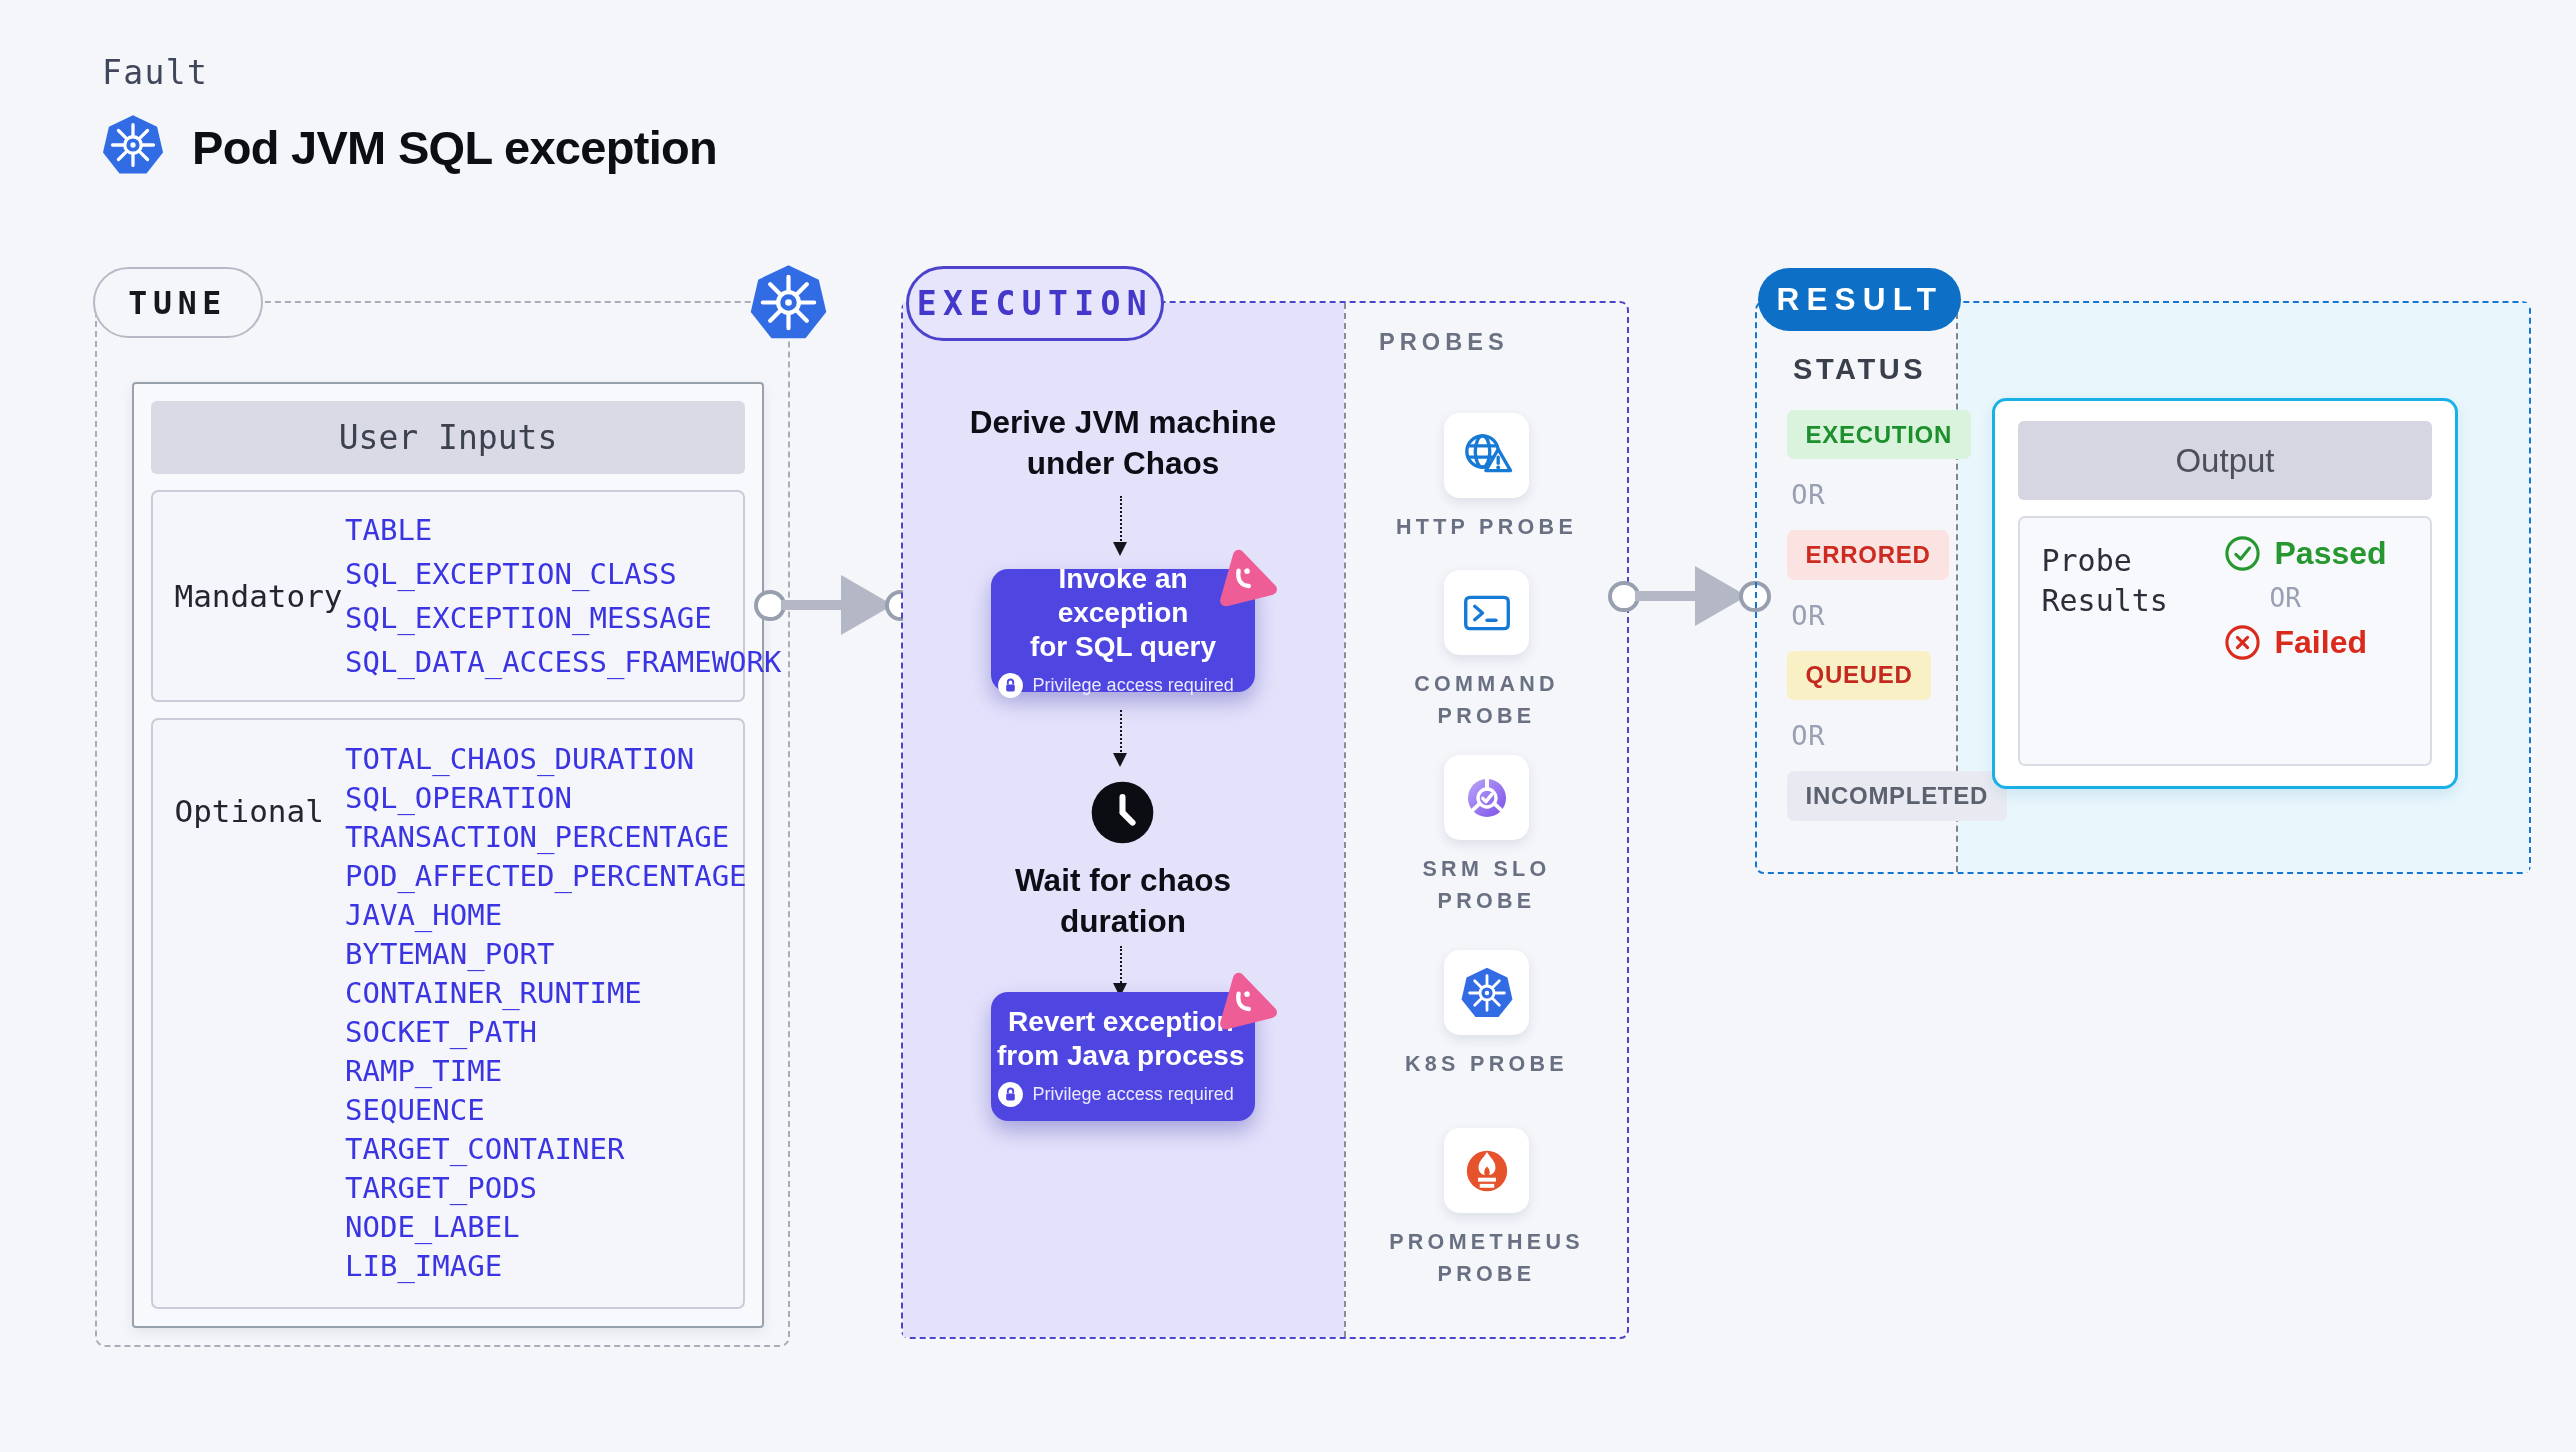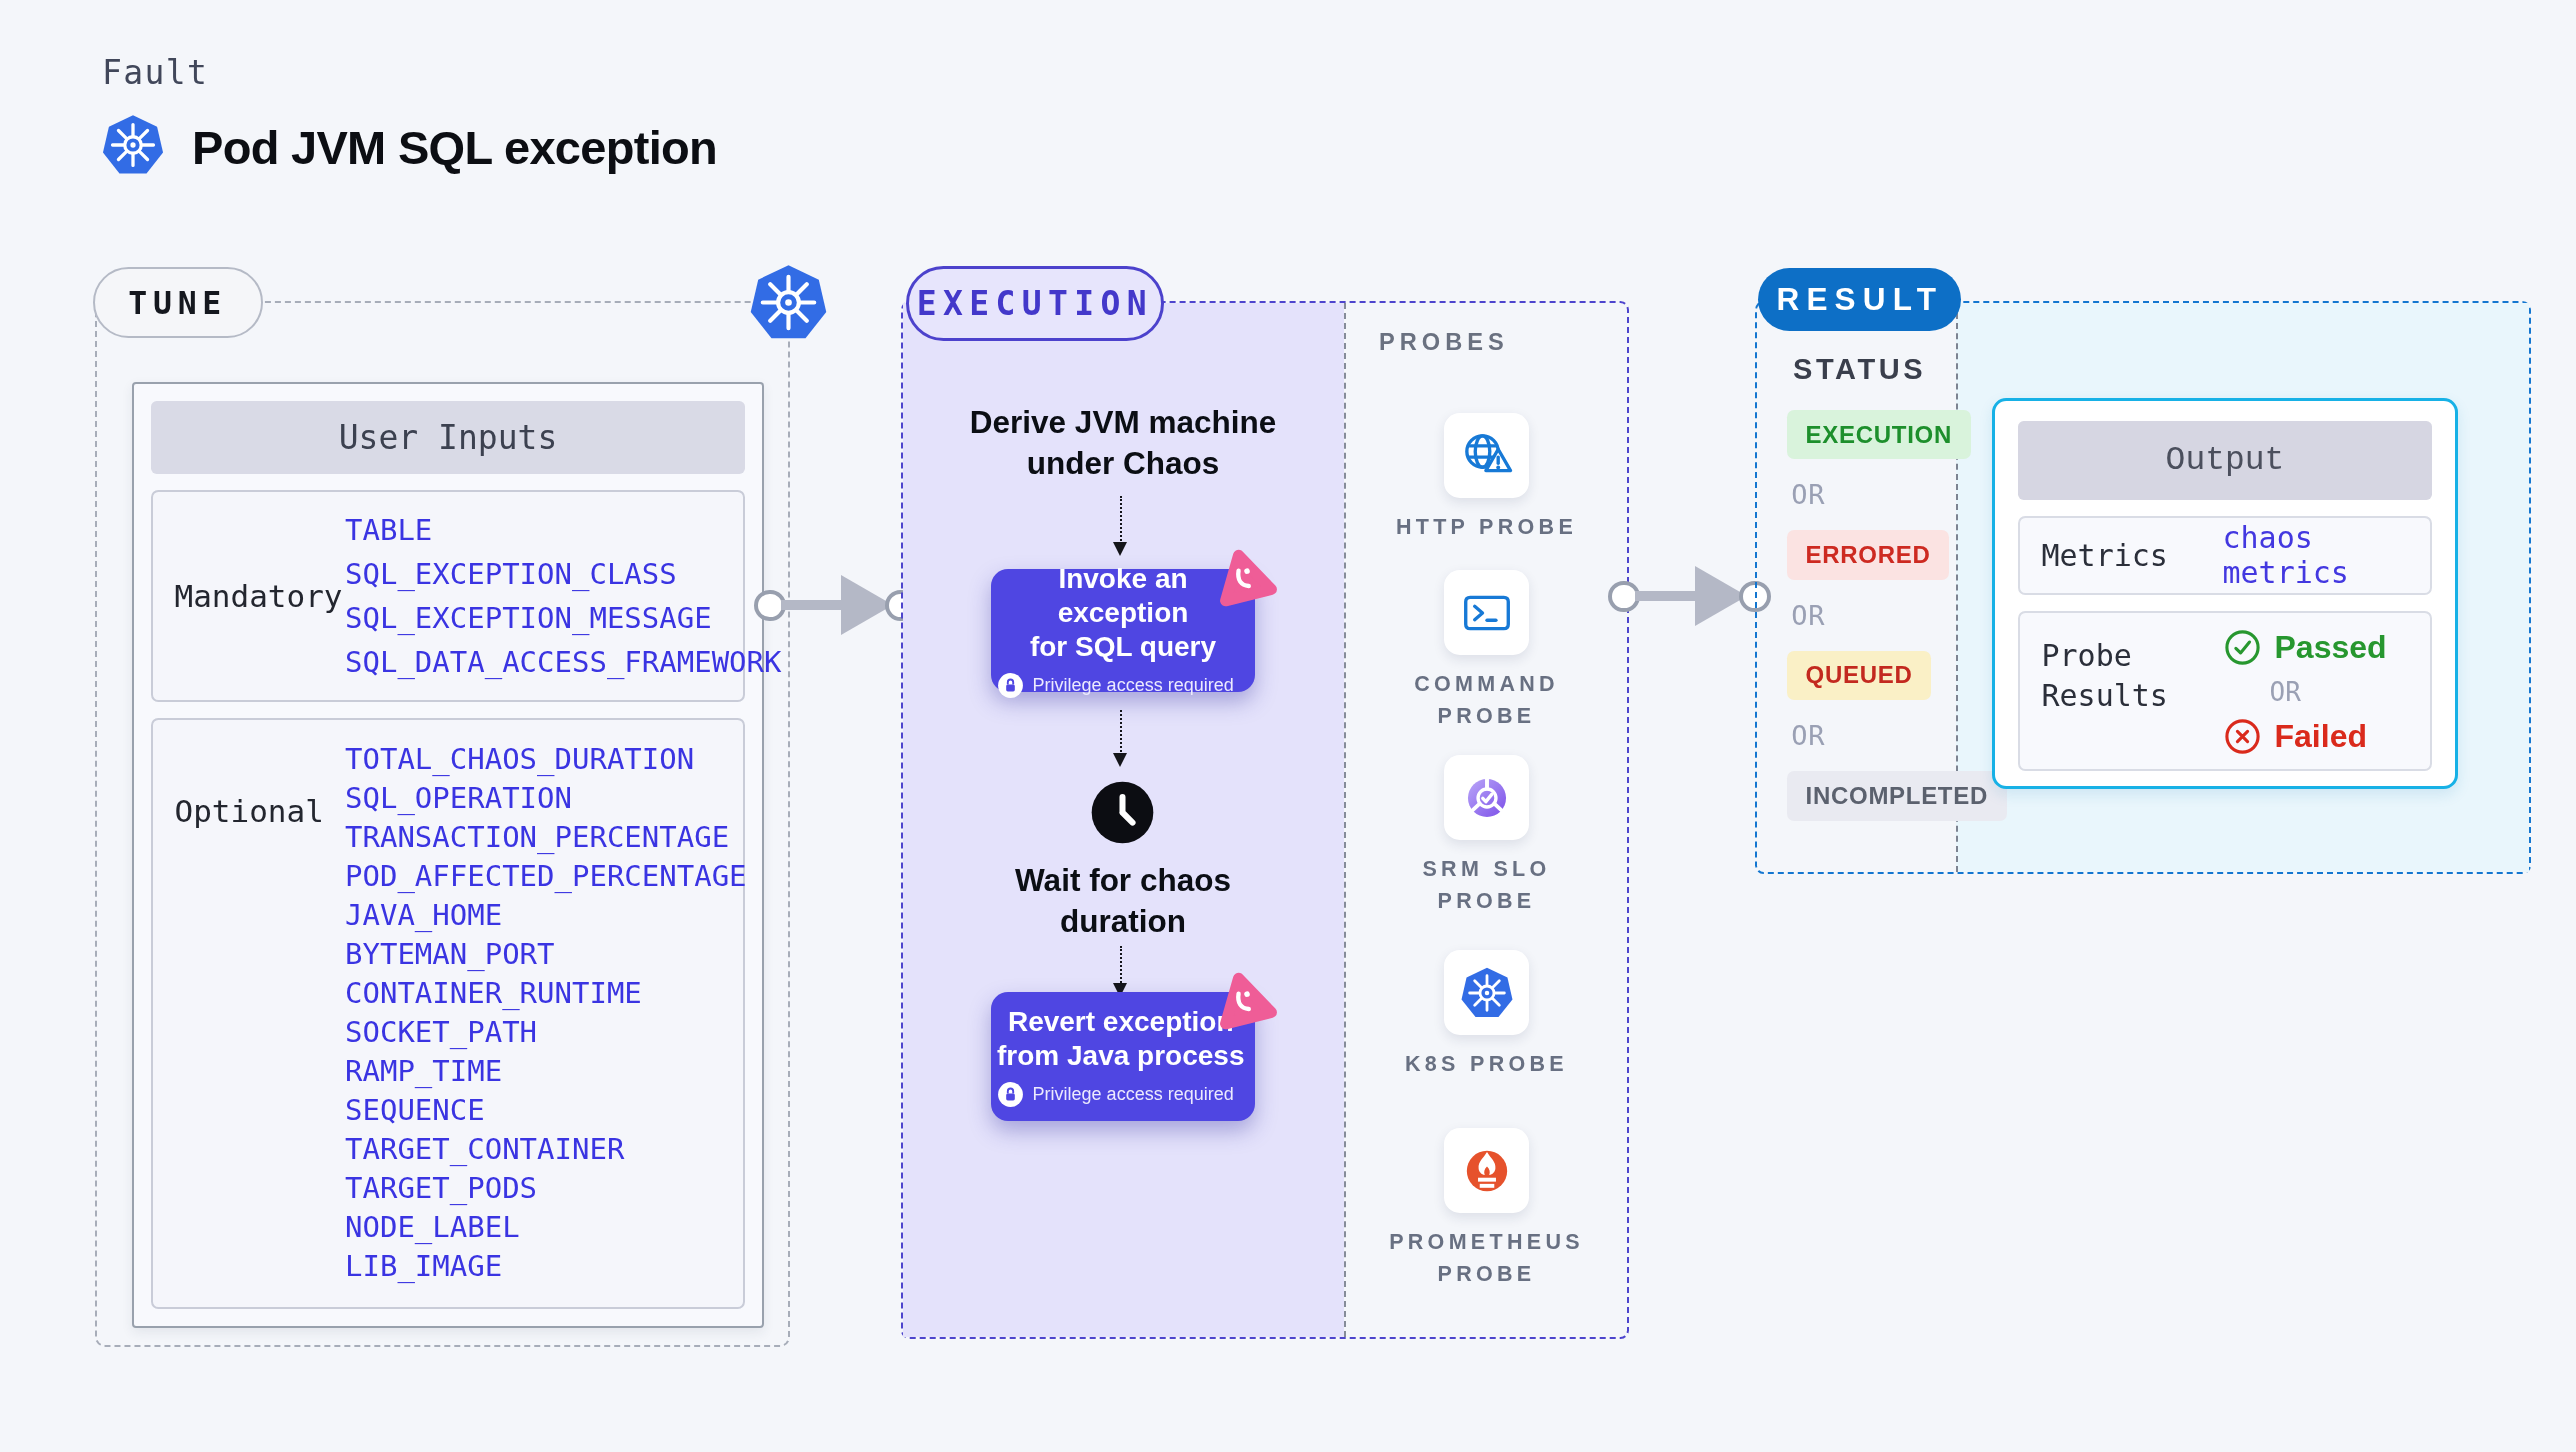--- a/index.html
+++ b/index.html
@@ -97,21 +97,21 @@
   .status-item.queued{background:#faf0c6;color:#c3291f;padding:10.7px 18.6px;border-radius:7.2px;}
   .status-item.incompleted{background:#e9eaf1;color:#5b616e;padding:10.7px 18.6px;border-radius:7.2px;}
   .status-item.or{color:#9aa0b4;font-weight:normal;font-size:27px;padding-left:4.3px;
                   font-family:"DejaVu Sans Mono",monospace;}
 
   .output-box{position:absolute;left:235px;top:95px;width:466px;height:391px;background:#fff;
               border:3.6px solid #17b1e6;border-radius:14.3px;box-sizing:border-box;padding:20px 23px;
               display:flex;flex-direction:column;gap:15.8px;box-shadow:0 5.7px 14.3px rgba(20,120,180,.12);}
   .output-header{height:79px;flex:none;background:#d6d6e2;border-radius:5.7px;display:flex;
                  align-items:center;justify-content:center;font-size:33px;color:#4b4f5d;
-                 font-family:Liberation Mono, monospace;}
+                 font-family:Liberation Sans, sans-serif;}
   .output-row{border:2.1px solid #d9dce5;border-radius:7.2px;background:#f8f9fd;box-sizing:border-box;}
   .metrics-row{height:79px;flex:none;display:flex;align-items:center;padding:0 21.5px;}
   .row-label{font-size:30px;color:#2b2f3a;font-family:"DejaVu Sans Mono",monospace;flex:none;width:181px;}
   .metrics-value{font-size:30px;color:#4338e0;font-family:"DejaVu Sans Mono",monospace;}
   .probe-results-row{flex:1;display:flex;padding:13px 21.5px;}
   .pr-label{line-height:40px;padding-top:10px;}
   .pr-values{flex:1;display:flex;flex-direction:column;gap:10px;padding-top:2.9px;}
   .pr-line{display:flex;align-items:center;gap:13px;font-size:32px;font-weight:bold;}
   .pr-line.pass{color:#27972f;}
   .pr-line.fail{color:#da2a1c;}
@@ -370,24 +370,20 @@
         <div class="status-item queued">QUEUED</div>
 
         <div class="status-item or">OR</div>
 
         <div class="status-item incompleted">INCOMPLETED</div>
       </div>
 
     <div class="output-box">
       <div class="output-header">Output</div>
 
-      <div class="output-row metrics-row">
-        <div class="row-label">Metrics</div>
-        <div class="metrics-value">chaos metrics</div>
-      </div>
 
       <div class="output-row probe-results-row">
         <div class="row-label pr-label pre">Probe
 Results</div>
         <div class="pr-values">
           <div class="pr-line pass">
             <svg viewBox="0 0 100 100">
               <circle cx="50" cy="50" r="40" fill="none" stroke="#27972f" stroke-width="8"></circle>
               <path d="M33 52 L45 64 L68 36" stroke="#27972f" stroke-width="8" fill="none" stroke-linecap="round" stroke-linejoin="round"></path>
             </svg>

